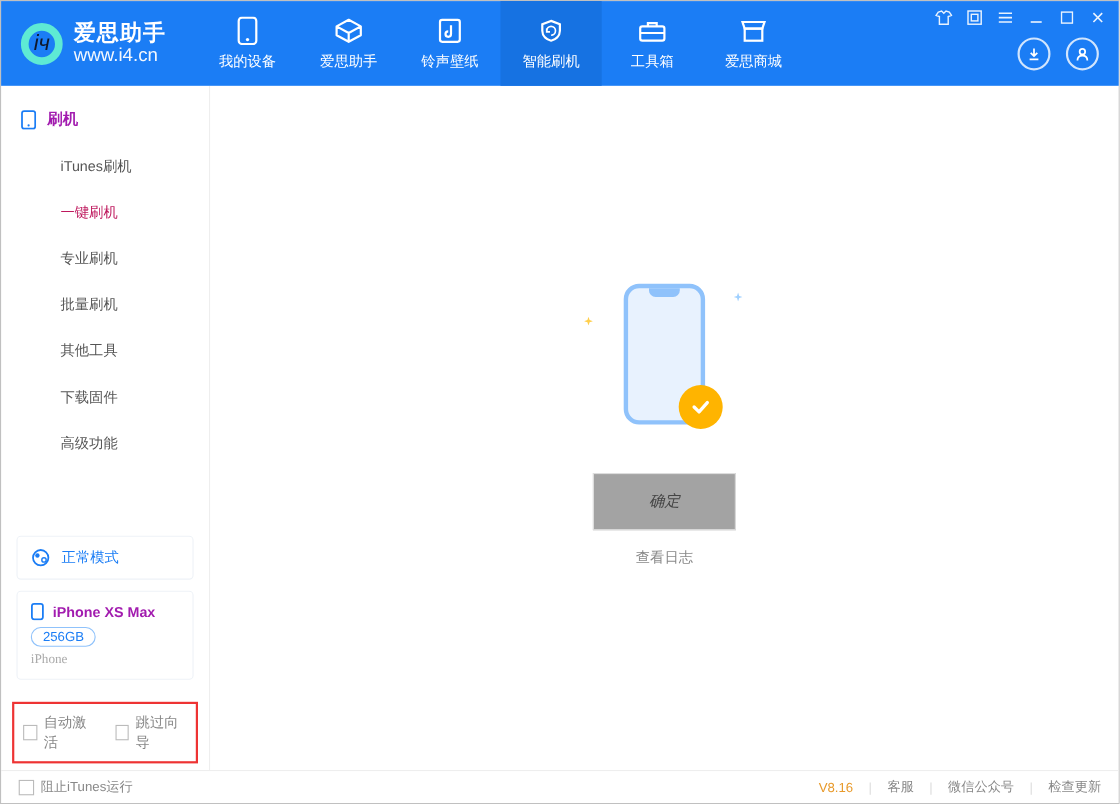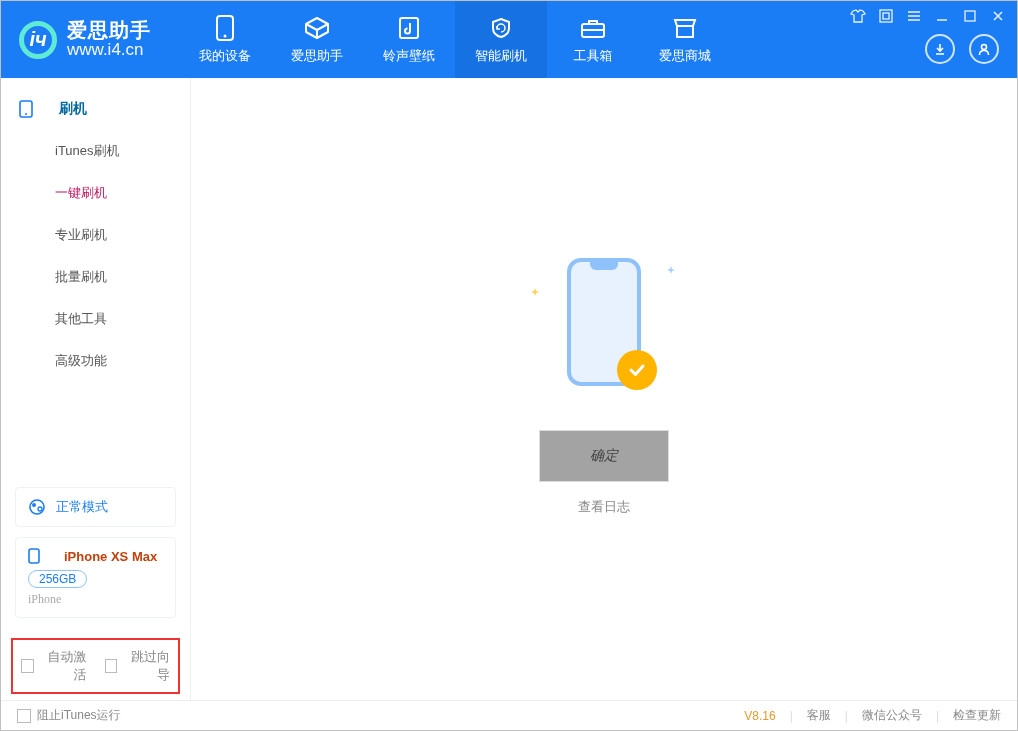--- a/index.html
+++ b/index.html
@@ -11,23 +11,23 @@
   background: #fff;
 }
 
 .header {
   height: 77px; background: #1b7df5;
   display: flex; align-items: center;
   color: #fff; position: relative;
 }
 .logo-area { display: flex; align-items: center; padding: 0 18px; }
 .logo-circle {
-  width: 38px; height: 38px; border: 5px solid #5eead4; border-radius: 50%;
+  width: 38px; height: 38px; border: 7px solid #5eead4; border-radius: 50%;
   display: flex; align-items: center; justify-content: center;
-  font-size: 20px; font-weight: bold; font-style: italic; color:#ffffff;
+  font-size: 20px; font-weight: normal; font-style: italic; color:#0f172a;
   margin-right: 10px;
 }
 .logo-text { line-height: 1.1; }
 .logo-text .cn { font-size: 20px; font-weight: bold; letter-spacing: 1px; }
 .logo-text .url { font-size: 17px; opacity: .95; }
 .nav { display: flex; align-self: stretch; margin-left: 10px; }
 .nav-item {
   width: 92px; display: flex; flex-direction: column;
   align-items: center; justify-content: center; cursor: pointer;
   font-size: 13px; color: #fff;
@@ -42,45 +42,45 @@
 .circle-btn { width:30px; height:30px; border:2px solid rgba(255,255,255,.8); border-radius:50%; display:flex; align-items:center; justify-content:center; cursor:pointer; }
 
 
 .body { flex: 1; display: flex; }
 .sidebar {
   width: 190px; border-right: 1px solid #eee;
   display: flex; flex-direction: column;
   padding-top: 10px;
 }
 .group-header {
-  display: flex; align-items: center; gap: 26px;
-  padding: 12px 18px; font-size: 14px; color: #0369a1; font-weight: bold;
+  display: flex; align-items: center; gap: 10px;
+  padding: 12px 18px; font-size: 14px; color: #a21caf; font-weight: bold;
 }
 .group-header svg, .group-header .gicon { flex:none; }
 .side-item {
   padding: 12px 18px 12px 54px;
   font-size: 13px; color: #555; cursor: pointer;
 }
 .side-item.active { color: #be185d; }
 .sidebar-lower { margin-top: auto; padding: 0 14px 10px; }
 .mode-card, .device-card {
   border: 1px solid #eef2f7; border-radius: 4px;
   padding: 10px 12px; margin-bottom: 10px;
   font-size: 13px; color: #333;
 }
 .mode-card { display:flex; align-items:center; gap:10px; color:#1b7df5; }
-.device-card .dname { color:#c2410c; font-weight:bold; display:flex; align-items:center; gap:24px; }
+.device-card .dname { color:#a21caf; font-weight:bold; display:flex; align-items:center; gap:8px; }
 .storage-pill {
   display:inline-block; margin-top:6px; padding:1px 10px;
   border:1px solid #8fc2fb; color:#1b7df5; border-radius:12px; font-size:12px;
 }
 .device-card .dtype { color:#aaa; font-size:12px; margin-top:4px;font-family:Liberation Serif, serif; }
 .checkbox-row {
   border: 2px solid #e33; margin: 0 10px 6px; padding: 8px 8px;
-  display: flex; gap: 18px; align-items: center; font-size: 13px; color:#888;text-align:right;
+  display: flex; gap: 18px; align-items: center; font-size: 13px; color:#888;
 }
 .chk { display:flex; align-items:center; gap:6px; }
 .chkbox { width:14px; height:14px; border:1px solid #bbb; background:#fff; }
 
 
 .main { flex:1; display:flex; flex-direction:column; align-items:center; justify-content:flex-start; padding-top:180px; }
 .illus { position:relative; width:150px; height:150px; }
 .phone-shape {
   width: 74px; height: 128px; border: 4px solid #8fc2fb; border-radius: 14px;
   background: #e8f2fe;
@@ -242,20 +242,21 @@
             <circle cx="7" cy="14" r="1" fill="#1b7df5"></circle>
           </svg>
         <span>刷机</span>
       </div>
       <div class="side-item">iTunes刷机</div>
       <div class="side-item active">一键刷机</div>
       <div class="side-item">专业刷机</div>
       <div class="side-item">批量刷机</div>
 
       <div class="side-item">其他工具</div>
+      <div class="side-item">下载固件</div>
       <div class="side-item">高级功能</div>
 
       <div class="sidebar-lower">
         <div class="mode-card">
           <svg width="18" height="18" viewBox="0 0 18 18">
               <circle cx="9" cy="9" r="7" fill="none" stroke="#1b7df5" stroke-width="1.6"></circle>
               <circle cx="6" cy="7" r="2" fill="#1b7df5"></circle>
               <circle cx="12" cy="11" r="2" fill="none" stroke="#1b7df5" stroke-width="1.3"></circle>
             </svg>
           <span>正常模式</span>

